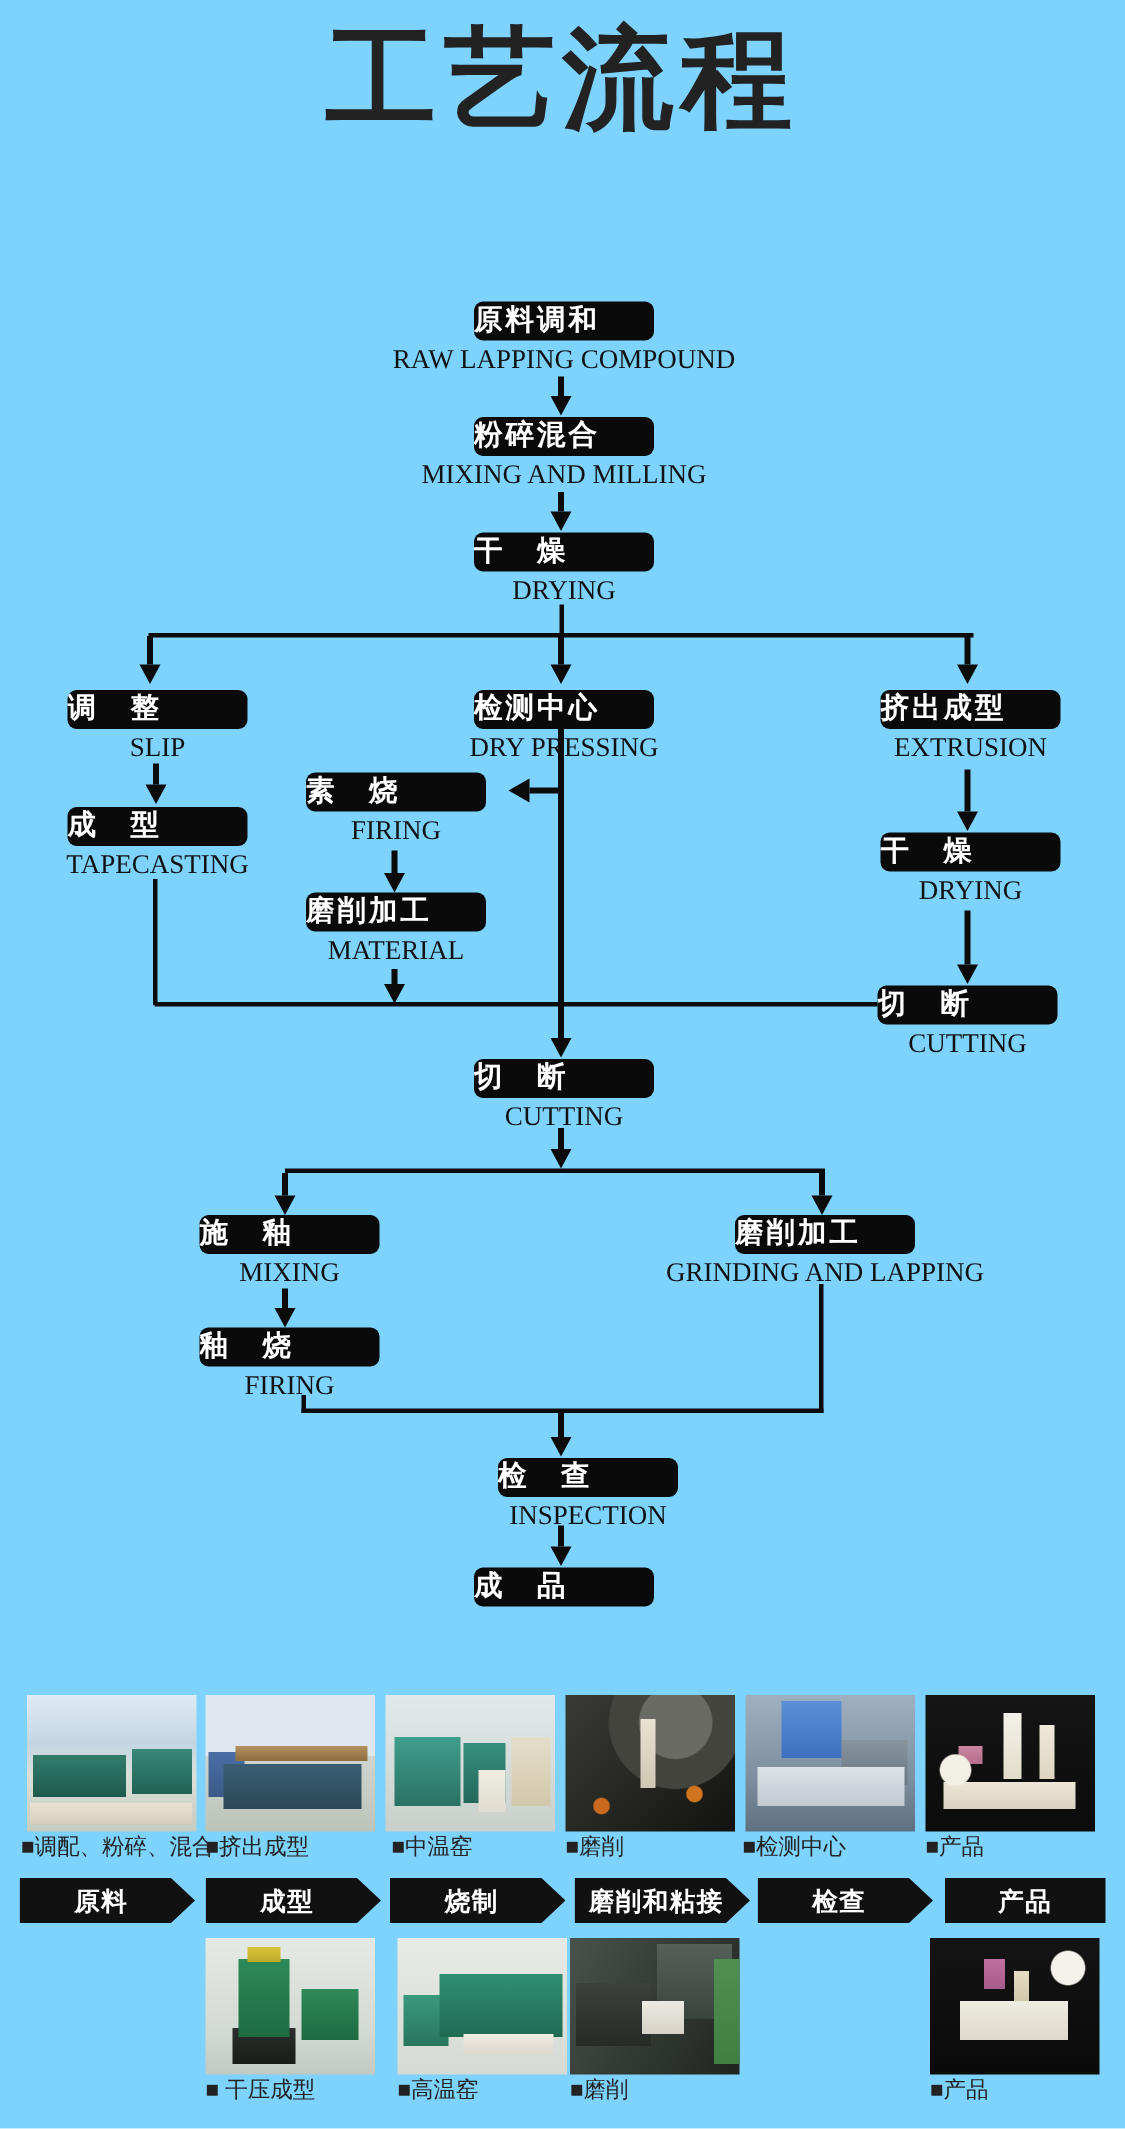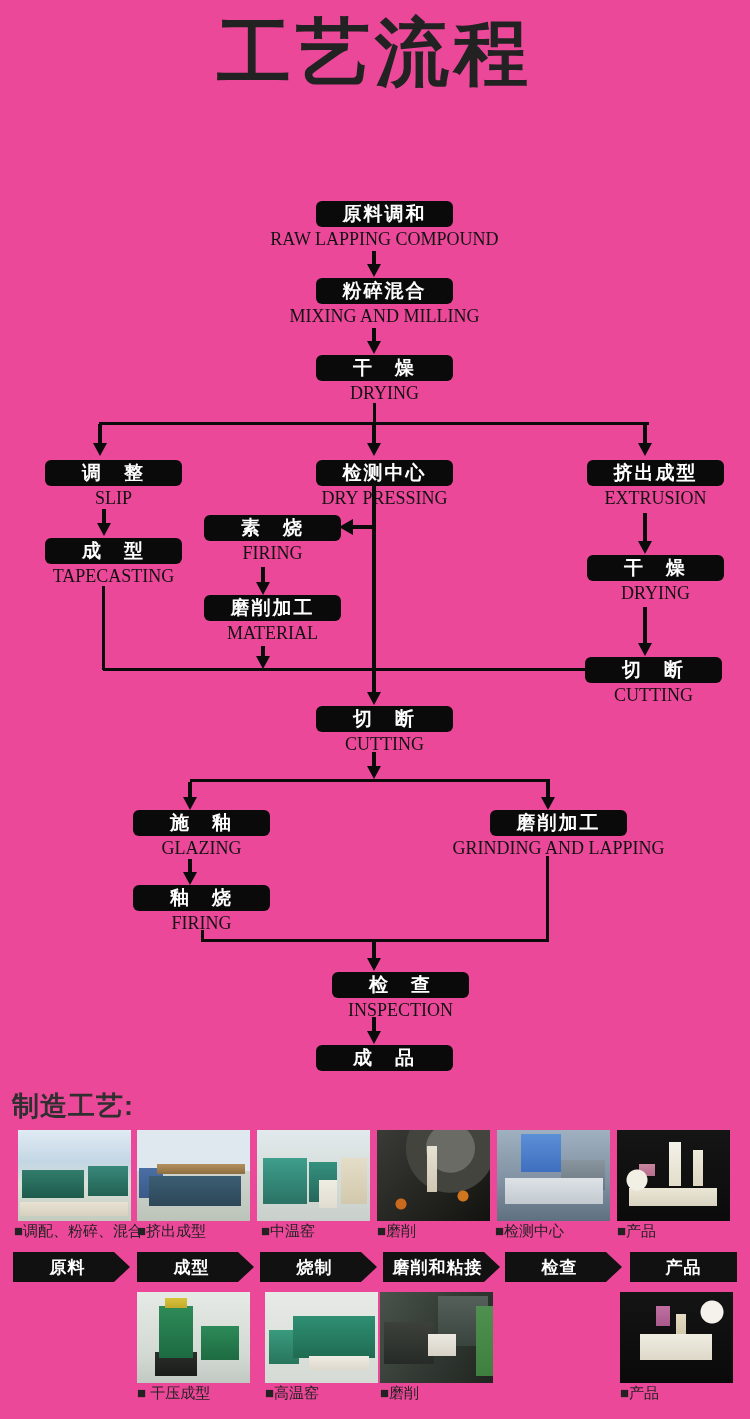--- a/index.html
+++ b/index.html
@@ -1,28 +1,28 @@
 <!DOCTYPE html>
 <html><head>
 <meta charset="utf-8">
 <style>
   html,body{margin:0;padding:0;background:#fff;}
-  .page{position:relative;width:750px;height:1419px;background:#ec4899;overflow:hidden;
+  .page{position:relative;width:750px;height:1419px;background:#7dd3fc;overflow:hidden;
         font-family:"Liberation Sans","DejaVu Sans",sans-serif;}
 
   
   .title{position:absolute;left:0;top:4px;width:750px;text-align:center;
          font-size:74px;font-weight:900;color:#222;letter-spacing:5px;}
   .banner{position:absolute;left:167px;top:111px;width:416px;height:52px;border-radius:26px;
           background:linear-gradient(180deg,#44b3f4 0%,#1f93e4 55%,#0d7fd4 100%);
           display:flex;align-items:center;justify-content:center;
           color:#fff;font-size:36px;font-weight:bold;letter-spacing:2px;}
 
   
-  .node{position:absolute;width:137px;text-align:center;}
+  .node{position:absolute;width:120px;text-align:left;}
   .nbox{height:26px;line-height:26px;background:#0a0a0a;color:#fff;border-radius:6px;
         font-size:19px;font-weight:bold;letter-spacing:2px;white-space:nowrap;overflow:hidden;}
   .ncap{position:absolute;left:50%;top:28px;transform:translateX(-50%);white-space:nowrap;
         font-family:"Liberation Serif","DejaVu Serif",serif;font-size:18px;color:#111;}
   .ln{position:absolute;background:#0b0b0b;}
   .ah{position:absolute;width:0;height:0;border-left:7px solid transparent;
       border-right:7px solid transparent;border-top:13px solid #0b0b0b;}
   .ahl{position:absolute;width:0;height:0;border-top:8px solid transparent;
       border-bottom:8px solid transparent;border-right:14px solid #0b0b0b;}
 
@@ -166,21 +166,21 @@
   <div class="node" style="left:585px;top:657px">
     <div class="nbox">切　断</div>
     <div class="ncap">CUTTING</div>
   </div>
   <div class="node" style="left:316px;top:706px">
     <div class="nbox">切　断</div>
     <div class="ncap">CUTTING</div>
   </div>
   <div class="node" style="left:133px;top:810px">
     <div class="nbox">施　釉</div>
-    <div class="ncap">GLAZING</div>
+    <div class="ncap">MIXING</div>
   </div>
   <div class="node" style="left:133px;top:885px">
     <div class="nbox">釉　烧</div>
     <div class="ncap">FIRING</div>
   </div>
   <div class="node" style="left:490px;top:810px">
     <div class="nbox">磨削加工</div>
     <div class="ncap">GRINDING AND LAPPING</div>
   </div>
   <div class="node" style="left:332px;top:972px">
@@ -230,21 +230,20 @@
   <i class="ln" style="left:188px;top:859px;width:4px;height:13px"></i>
   <i class="ah" style="left:183px;top:872px"></i>
   <i class="ln" style="left:201px;top:930px;width:3px;height:12px"></i>
   <i class="ln" style="left:546px;top:856px;width:3px;height:86px"></i>
   <i class="ln" style="left:201px;top:939px;width:348px;height:3px"></i>
   <i class="ln" style="left:372px;top:942px;width:4px;height:16px"></i>
   <i class="ah" style="left:367px;top:958px"></i>
   <i class="ln" style="left:372px;top:1017px;width:4px;height:14px"></i>
   <i class="ah" style="left:367px;top:1031px"></i>
 
-  <div class="mfg-heading">制造工艺:</div>
 
   <div class="ph" id="p1" style="left:18px;top:1130px"></div>
   <div class="ph" id="p2" style="left:137px;top:1130px"></div>
   <div class="ph" id="p3" style="left:257px;top:1130px"></div>
   <div class="ph" id="p4" style="left:377px;top:1130px"></div>
   <div class="ph" id="p5" style="left:497px;top:1130px"></div>
   <div class="ph" id="p6" style="left:617px;top:1130px"></div>
 
   <div class="plabel" style="left:14px;top:1222px">■调配、粉碎、混合</div>
   <div class="plabel" style="left:137px;top:1222px">■挤出成型</div>

